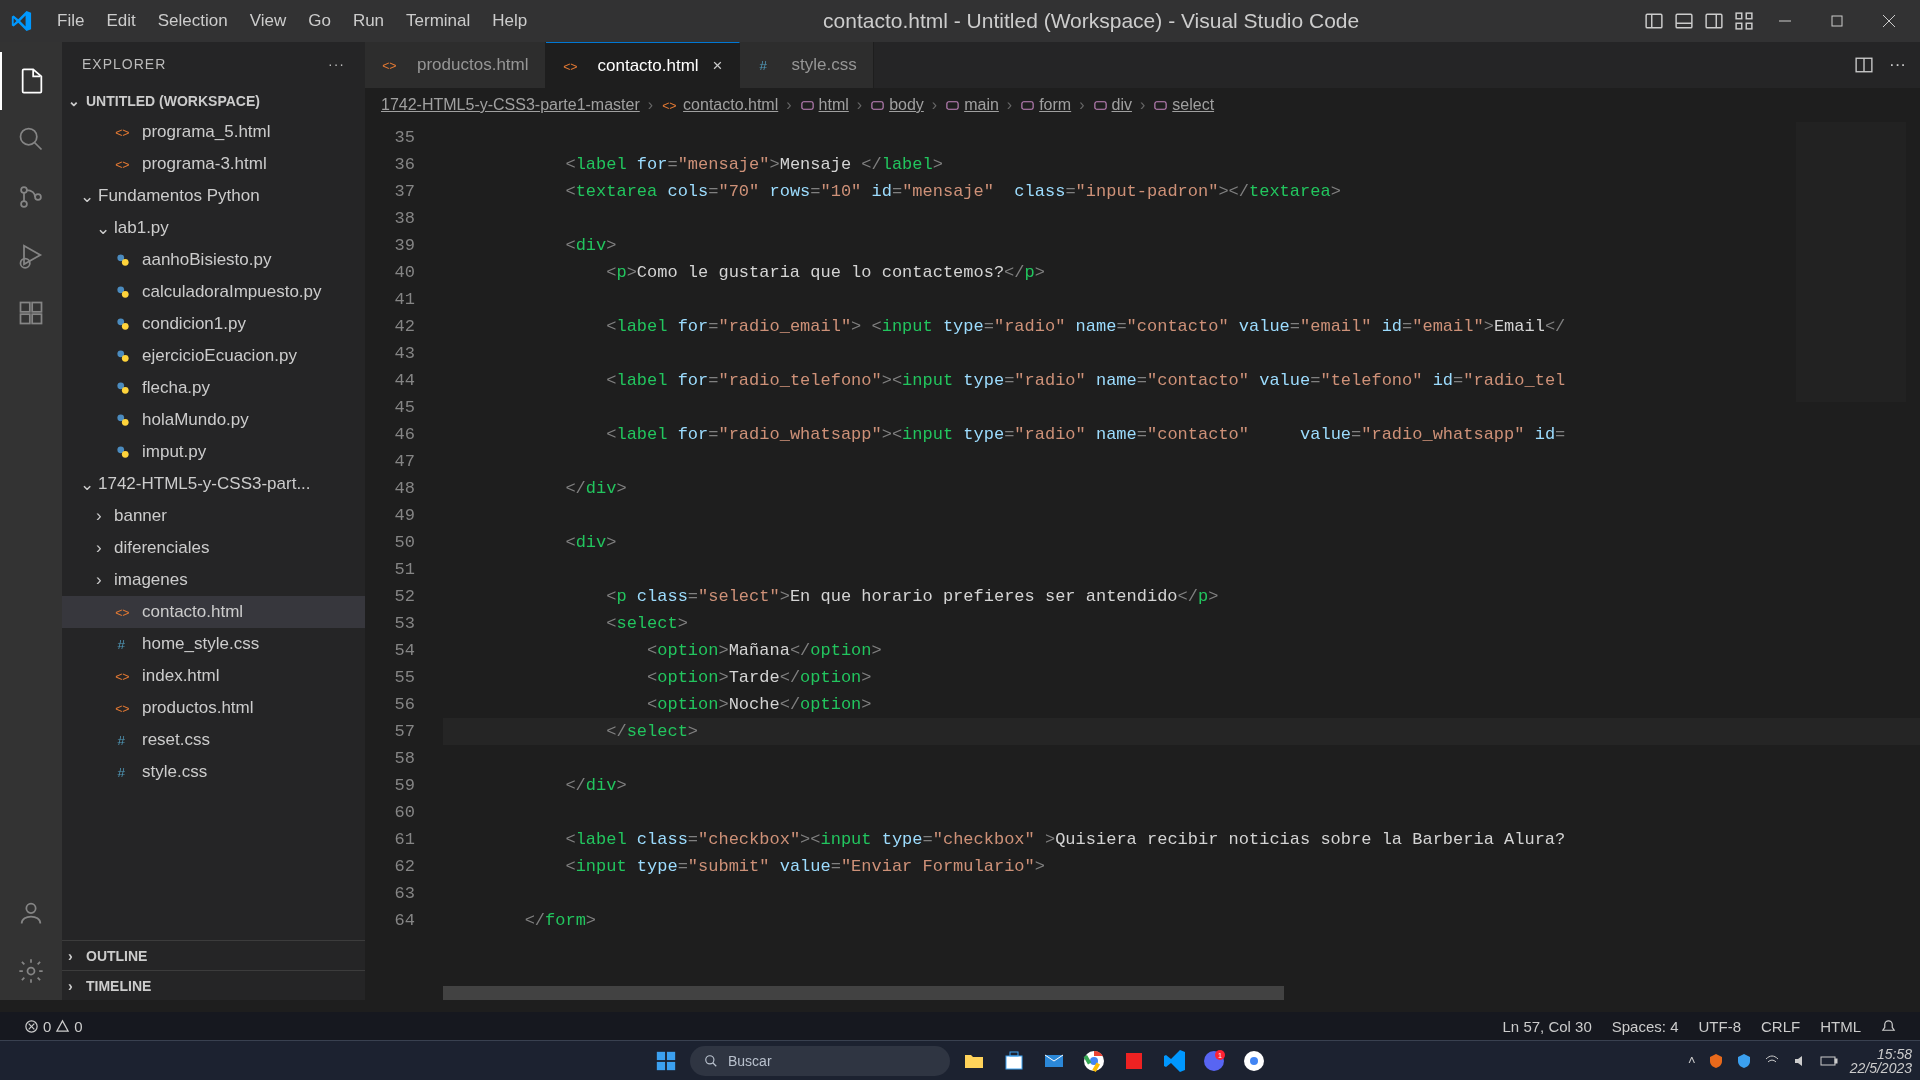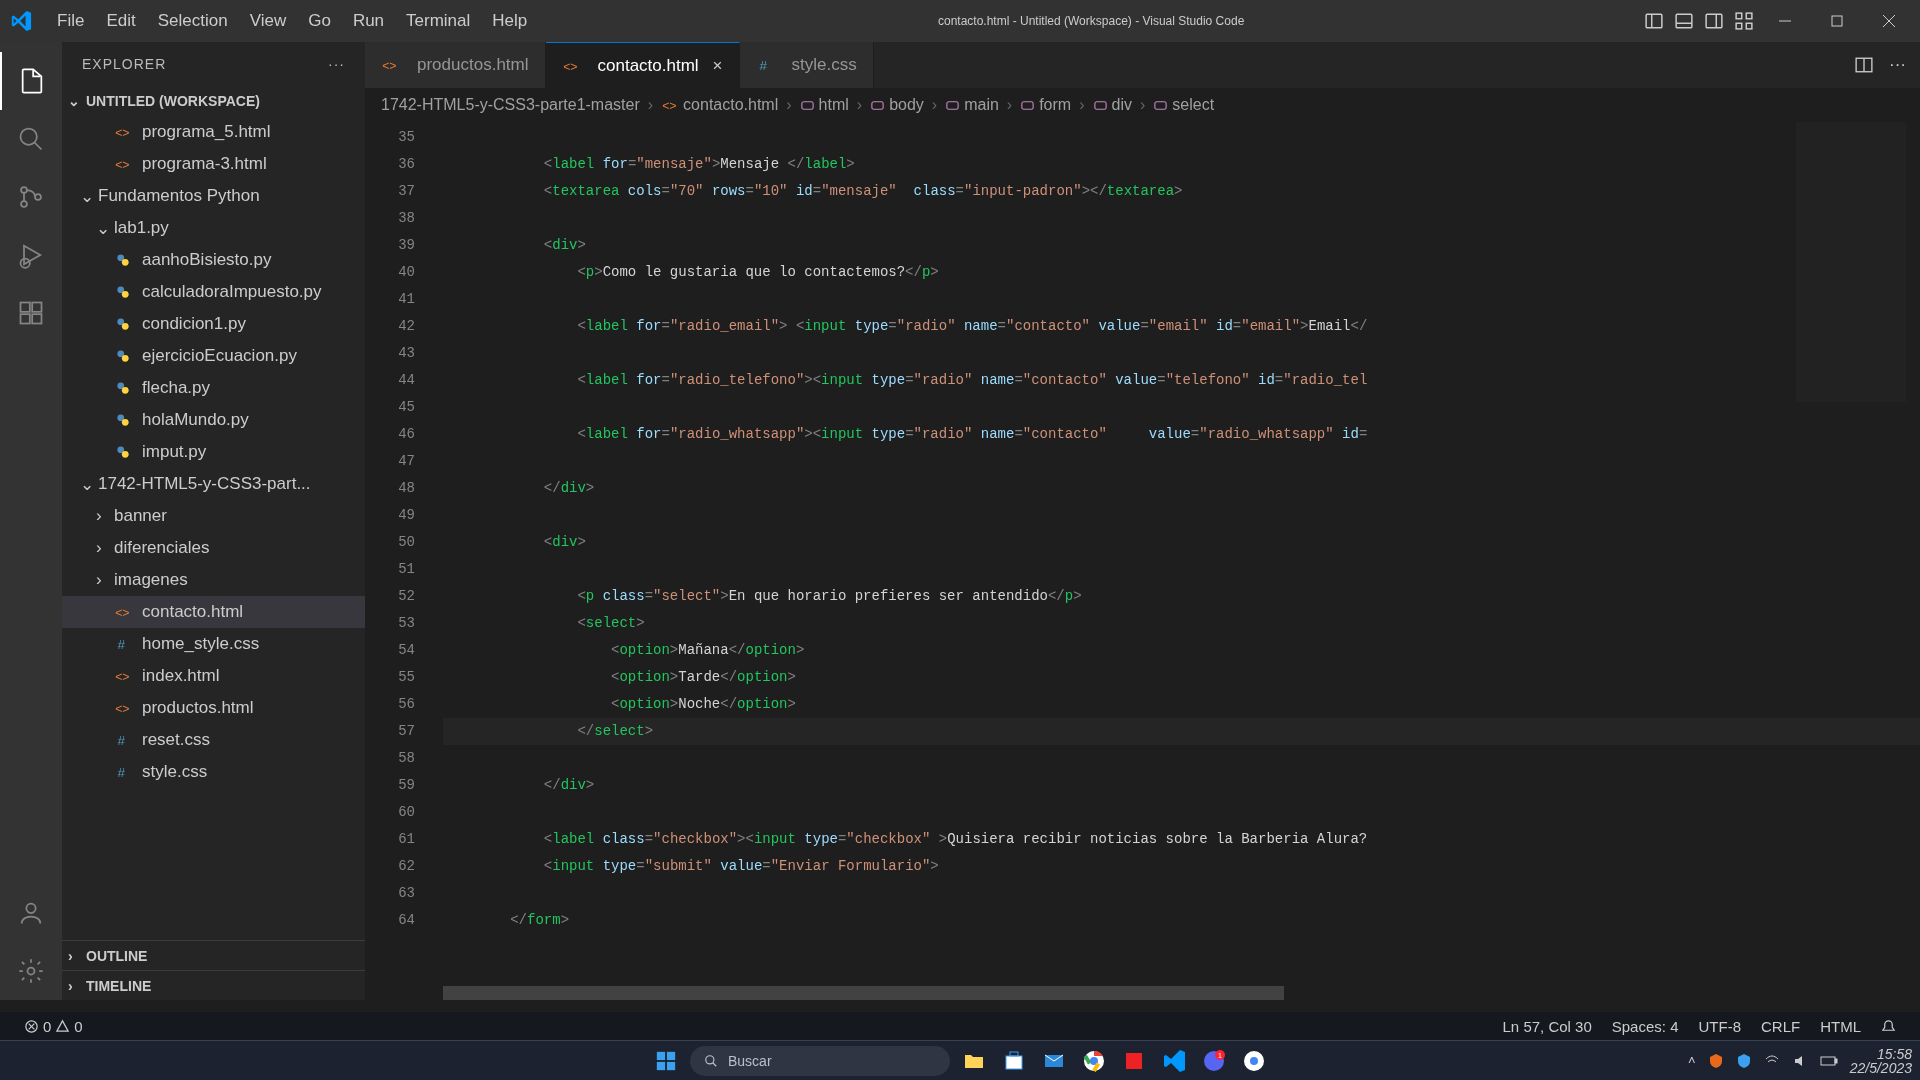--- a/index.html
+++ b/index.html
@@ -3,21 +3,21 @@
 <meta charset="utf-8">
 <style>
 * { margin: 0; padding: 0; box-sizing: border-box; }
 body { font-family: 'Segoe UI', sans-serif; background: #1e1e1e; color: #cccccc; width: 1920px; height: 1080px; overflow: hidden; font-size: 17px; position: relative; }
 
 
 .titlebar { height: 42px; background: #323233; display: flex; align-items: center; padding: 0 10px; }
 .titlebar .vscode-logo { width: 22px; height: 22px; margin-right: 14px; }
 .titlebar .menu { display: flex; gap: 0; }
 .titlebar .menu span { padding: 0 11px; font-size: 17px; cursor: pointer; }
-.titlebar .title { flex: 1; text-align: center; font-size: 12px; color: #ccc; }
+.titlebar .title { flex: 1; text-align: center; font-size: 21px; color: #ccc; }
 .titlebar .controls { display: flex; gap: 10px; align-items: center; }
 .titlebar .ctrl-icon { width: 20px; height: 20px; display: flex; align-items: center; justify-content: center; color: #ccc; }
 .titlebar .win-ctrl { width: 42px; height: 42px; display:flex; align-items:center; justify-content:center; }
 
 
 .activitybar { position: absolute; top: 42px; left: 0; width: 62px; height: 958px; background: #333333; display: flex; flex-direction: column; align-items: center; padding-top: 10px; }
 .activitybar .icon { width: 62px; height: 58px; display:flex; align-items:center; justify-content:center; color: #858585; }
 .activitybar .icon.active { color: #fff; border-left: 2px solid #fff; }
 .activitybar .spacer { flex: 1; }
 
@@ -40,23 +40,23 @@
 
 .editor { position: absolute; top: 42px; left: 365px; right: 0; height: 958px; background: #1e1e1e; display:flex; flex-direction:column; }
 .tabs { height: 46px; background: #252526; display:flex; align-items:stretch; }
 .tab { display:flex; align-items:center; padding: 0 16px; gap: 8px; font-size: 17px; color: #969696; background: #2d2d2d; border-right: 1px solid #1e1e1e; cursor:pointer; }
 .tab.active { background: #1e1e1e; color: #fff; border-top: 1px solid #0078d4; }
 .tab .close { margin-left: 6px; color: #ccc; }
 .tabs .right-actions { margin-left:auto; display:flex; align-items:center; gap:16px; padding: 0 14px; color:#ccc; }
 
 .breadcrumbs { height: 34px; display:flex; align-items:center; padding: 0 16px; font-size: 16px; color: #a0a0a0; gap: 4px; }
 .breadcrumbs .sep { color: #666; padding: 0 4px; }
-.breadcrumbs .crumb { display:flex; align-items:center; gap:4px; }
-
-.code-area { flex: 1; display:flex; position:relative; font-family: Consolas, 'Courier New', monospace; font-size: 14px; }
+.breadcrumbs .crumb { display:flex; align-items:center; gap:4px;text-decoration:underline; }
+
+.code-area { flex: 1; display:flex; position:relative; font-family: Consolas, 'Courier New', monospace; font-size: 17px; }
 .gutter { width: 78px; text-align: right; color: #858585; padding-right: 28px; line-height: 27px; padding-top: 2px; }
 .gutter div { height: 27px; }
 .code { flex: 1; line-height: 27px; white-space: pre; overflow: hidden; padding-top: 2px; }
 .code .line { height: 27px; }
 .code .current-line { background: rgba(255,255,255,0.03); }
 .minimap { position: absolute; right: 14px; top: 0; width: 110px; height: 280px; background: #252526; opacity: 0.5; }
 
 
 .tag { color: #22c55e; }
 .tagb { color: #808080; }

